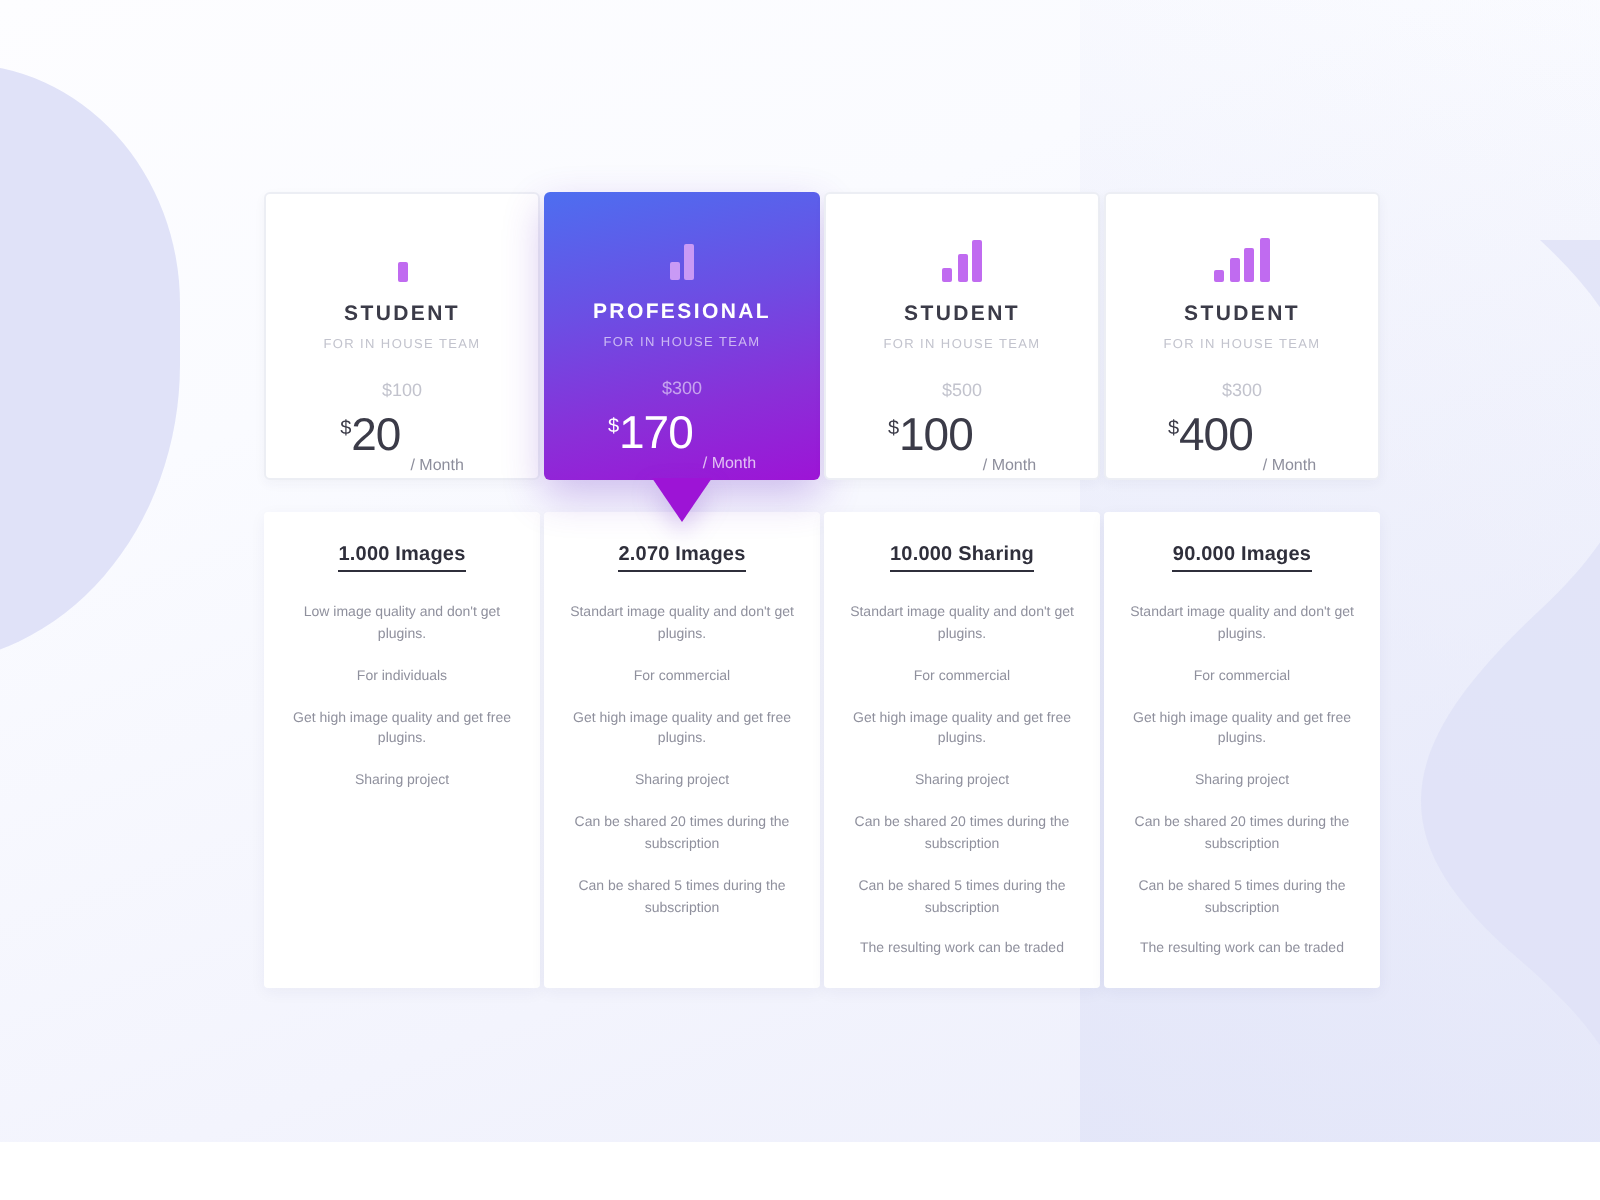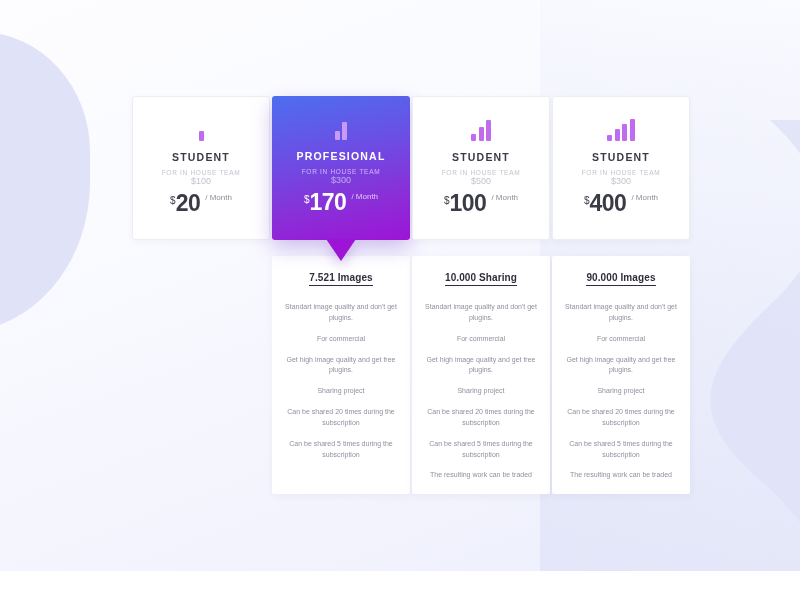--- a/index.html
+++ b/index.html
@@ -90,36 +90,37 @@
   }
   .pcard.featured .plan-name { color:#ffffff; }
   .plan-sub {
     margin-top:6px;
     font-size:6.5px; letter-spacing:0.7px;
     color:#c2c3cd;
   }
   .pcard.featured .plan-sub { color:rgba(255,255,255,0.62); }
 
   .old-price {
+    margin-top:14px;
     font-size:9px; color:#c2c3cd;
   }
   .pcard.featured .old-price { color:rgba(255,255,255,0.55); }
 
   .price-row {
     margin-top:6px;
     display:flex; align-items:flex-start;
   }
   .cur {
     font-size:10px; color:#3b3b48; margin-top:3px; font-weight:400;
   }
   .amt {
-    font-size:23px; color:#3b3b48; line-height:1; font-weight:700; letter-spacing:-0.5px;
+    font-size:23px; color:#3b3b48; line-height:1; font-weight:400; letter-spacing:-0.5px;
   }
   .per {
-    font-size:8px; color:#8d8e9c; margin-top:1px; margin-left:5px;
+    font-size:8px; color:#8d8e9c; margin-top:22px; margin-left:5px;
   }
   .pcard.featured .cur, .pcard.featured .amt { color:#ffffff; }
   .pcard.featured .per { color:rgba(255,255,255,0.72); }
 
   
   .fpanel {
     margin-top:16px;
     background:#ffffff;
     border-radius:2px;
     box-shadow:0 2px 8px rgba(40,40,90,0.05);
@@ -163,40 +164,47 @@
         </div>
         <div class="plan-name">STUDENT</div>
         <div class="plan-sub">FOR IN HOUSE TEAM</div>
         <div class="old-price">$100</div>
         <div class="price-row">
           <span class="cur">$</span>
           <span class="amt">20</span>
           <span class="per">/ Month</span>
         </div>
       </div>
+      <div class="fpanel">
+        <div class="f-title">1.000 Images</div>
+        <div class="f-item">Low image quality and don't get plugins.</div>
+        <div class="f-item">For individuals</div>
+        <div class="f-item">Get high image quality and get free plugins.</div>
+        <div class="f-item">Sharing project</div>
+      </div>
     </div>
 
     <div class="col">
       <div class="pcard featured">
         <div class="bars">
           <i style="height:9px"></i>
             <i style="height:18px"></i>
         </div>
         <div class="plan-name">PROFESIONAL</div>
         <div class="plan-sub">FOR IN HOUSE TEAM</div>
         <div class="old-price">$300</div>
         <div class="price-row">
           <span class="cur">$</span>
           <span class="amt">170</span>
           <span class="per">/ Month</span>
         </div>
         <div class="pointer"></div>
       </div>
       <div class="fpanel">
-        <div class="f-title">7.521 Images</div>
+        <div class="f-title">2.070 Images</div>
         <div class="f-item">Standart image quality and don't get plugins.</div>
         <div class="f-item">For commercial</div>
         <div class="f-item">Get high image quality and get free plugins.</div>
         <div class="f-item">Sharing project</div>
         <div class="f-item">Can be shared 20 times during the subscription</div>
         <div class="f-item">Can be shared 5 times during the subscription</div>
       </div>
     </div>
 
     <div class="col">

